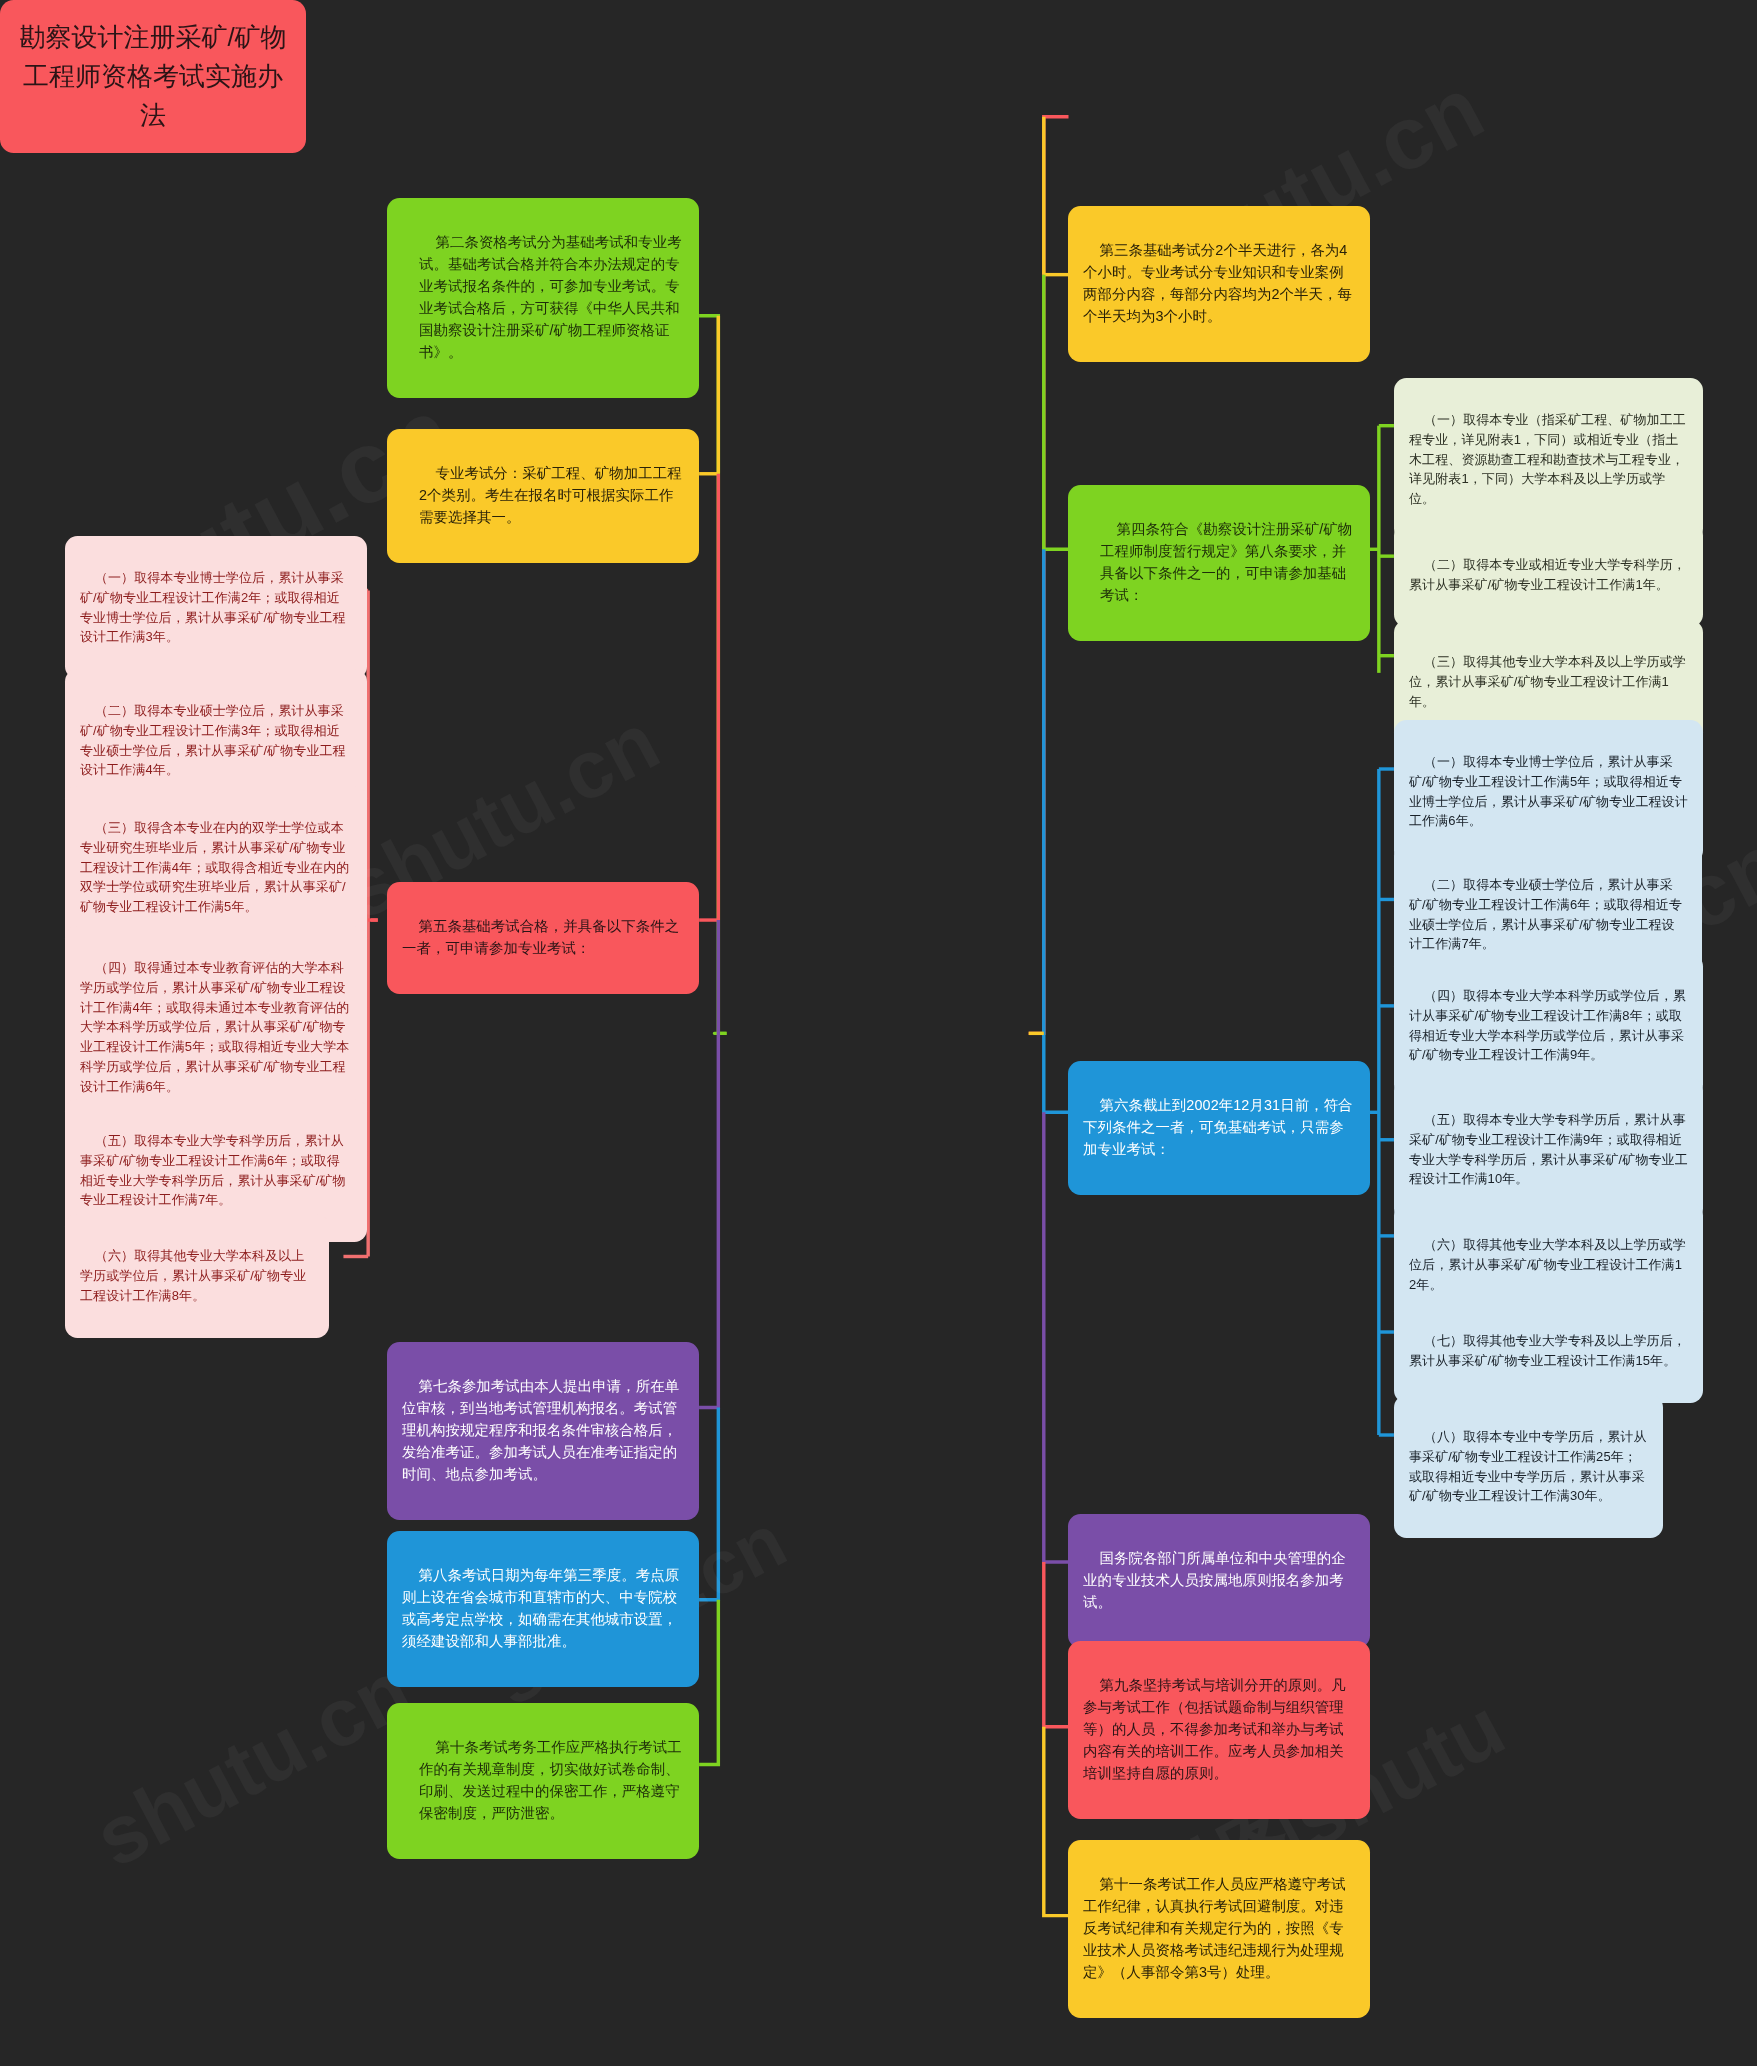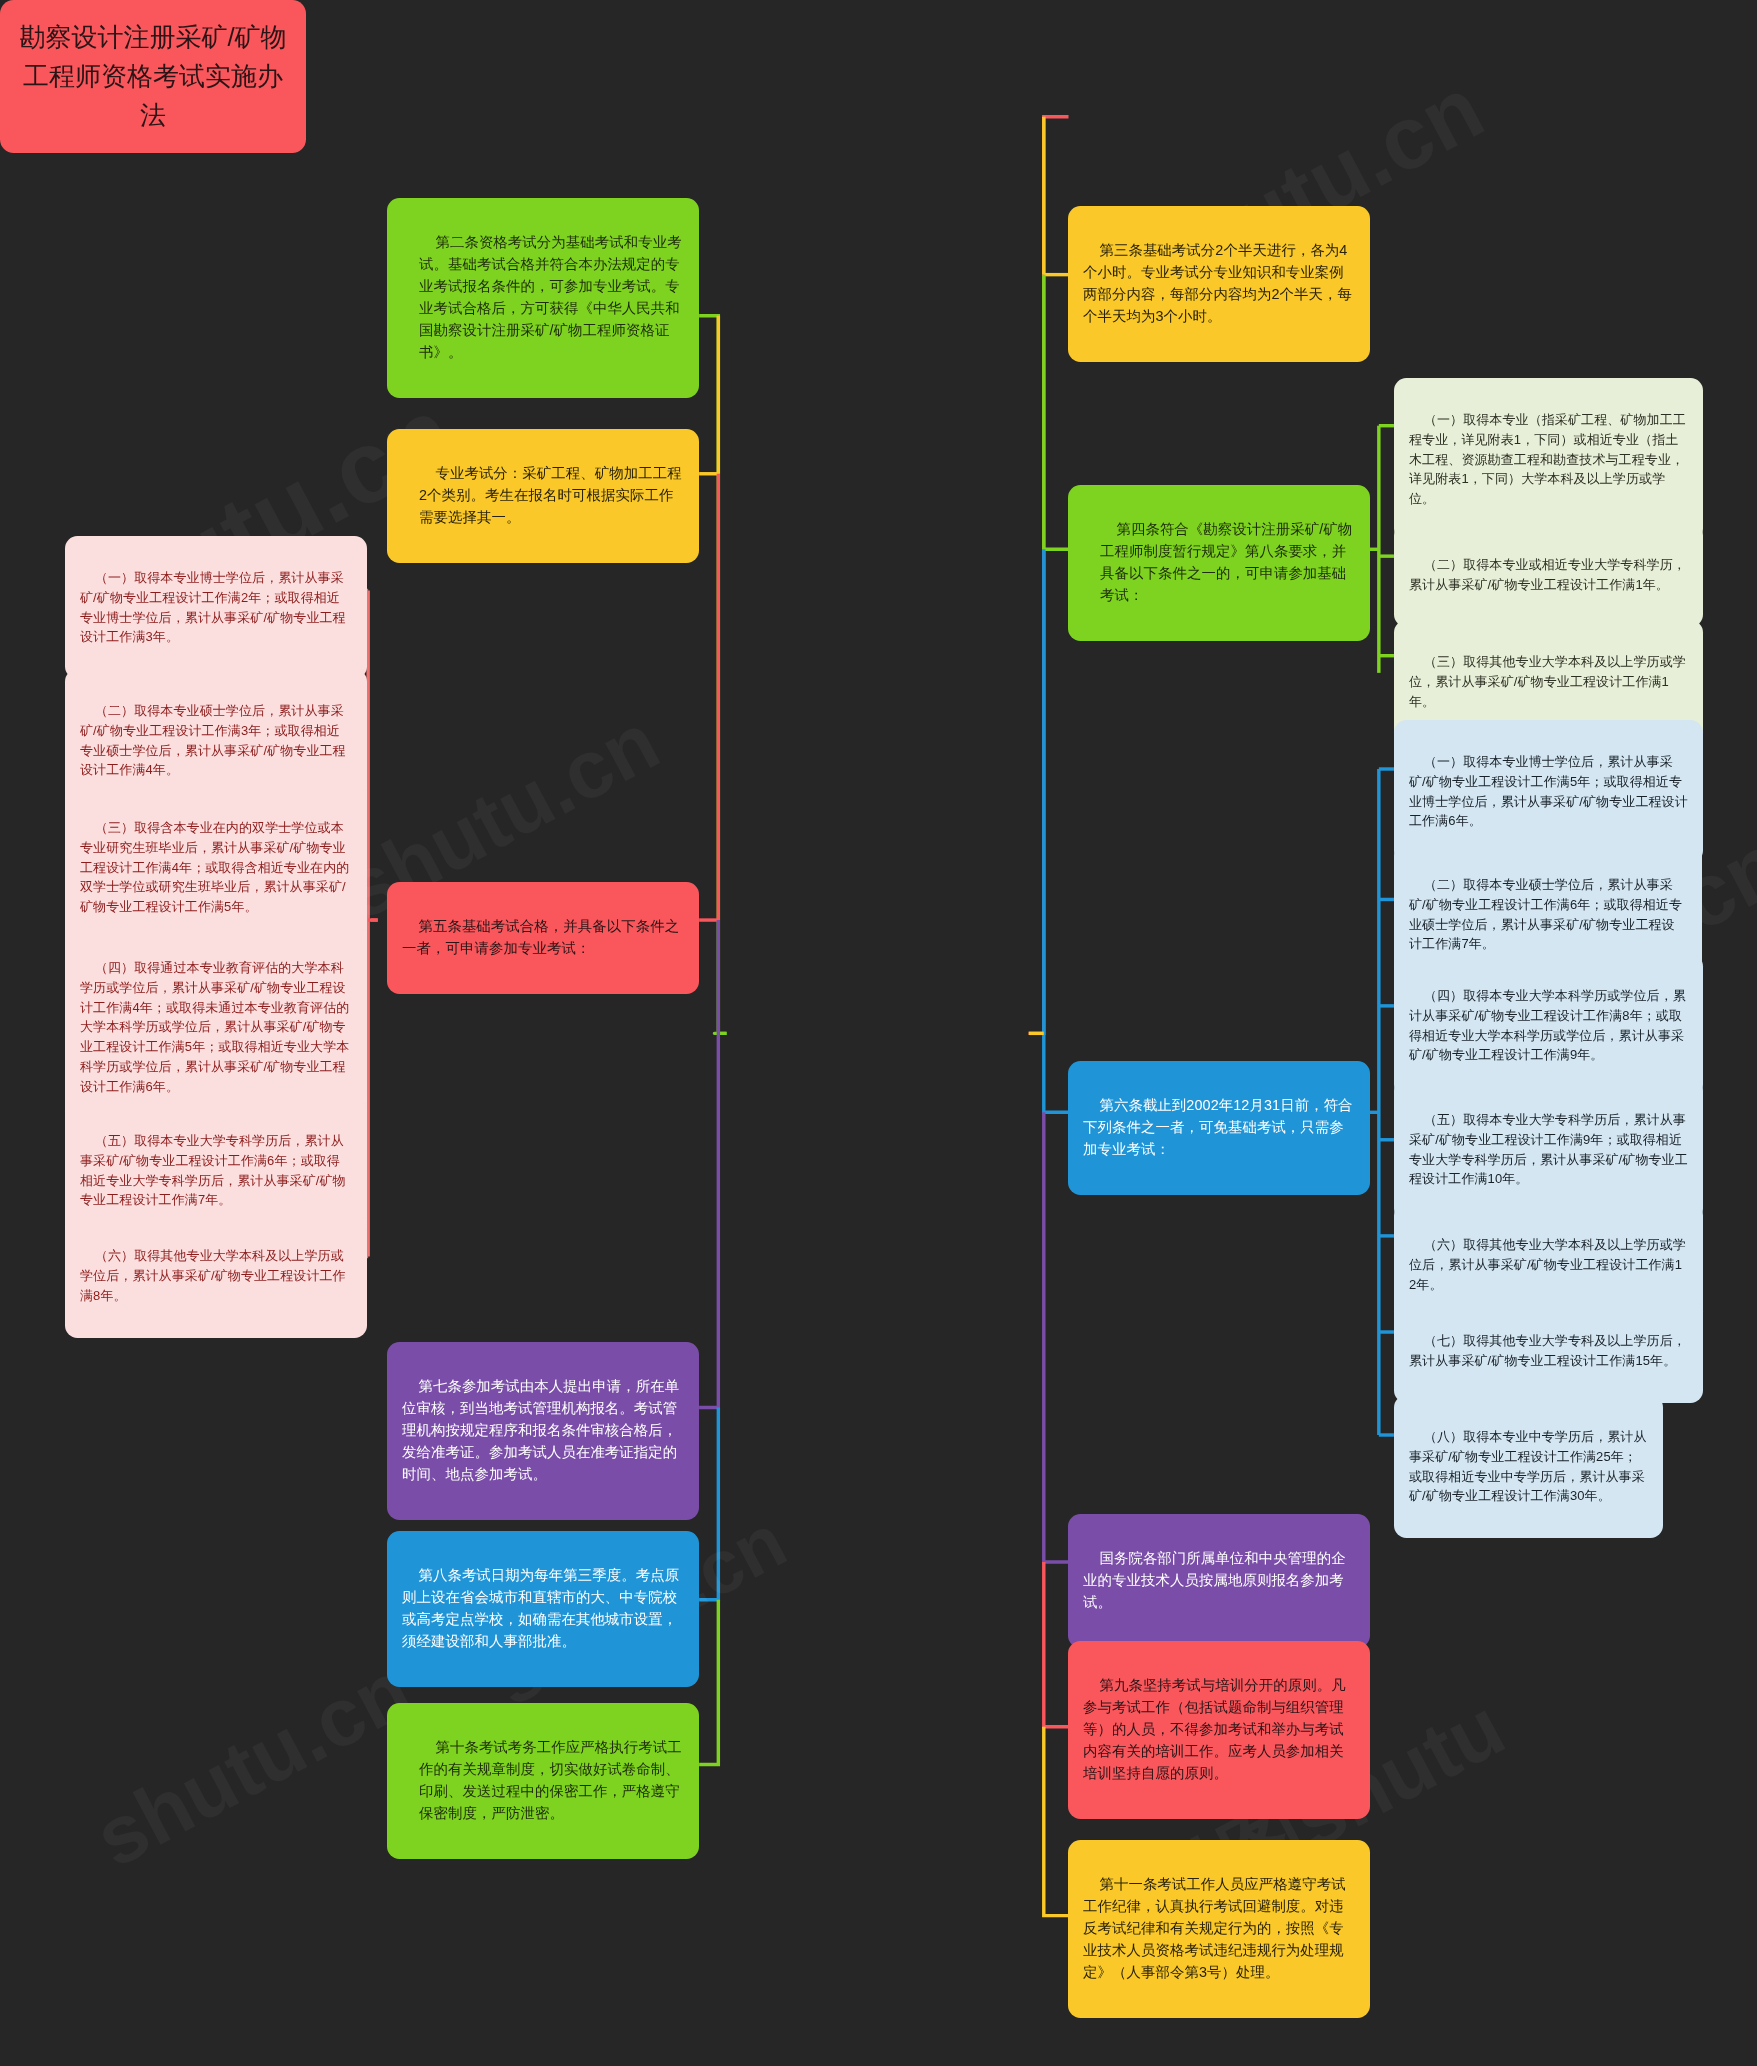--- a/index.html
+++ b/index.html
@@ -172,21 +172,21 @@
   </div>
 
   <div class="node n-pink fs-small" style="left:65px; top:926px; width:302px;">
     <span>（四）取得通过本专业教育评估的大学本科学历或学位后，累计从事采矿/矿物专业工程设计工作满4年；或取得未通过本专业教育评估的大学本科学历或学位后，累计从事采矿/矿物专业工程设计工作满5年；或取得相近专业大学本科学历或学位后，累计从事采矿/矿物专业工程设计工作满6年。</span>
   </div>
 
   <div class="node n-pink fs-small" style="left:65px; top:1099px; width:302px;">
     <span>（五）取得本专业大学专科学历后，累计从事采矿/矿物专业工程设计工作满6年；或取得相近专业大学专科学历后，累计从事采矿/矿物专业工程设计工作满7年。</span>
   </div>
 
-  <div class="node n-pink fs-small" style="left:65px; top:1214px; width:302px;">
+  <div class="node n-pink fs-small" style="left:65px; top:1214px; width:264px;">
     <span>（六）取得其他专业大学本科及以上学历或学位后，累计从事采矿/矿物专业工程设计工作满8年。</span>
   </div>
 
   <div class="node n-purple fs-mid" style="left:387px; top:1342px; width:312px;">
     <span>第七条参加考试由本人提出申请，所在单位审核，到当地考试管理机构报名。考试管理机构按规定程序和报名条件审核合格后，发给准考证。参加考试人员在准考证指定的时间、地点参加考试。</span>
   </div>
 
   <div class="node n-blue fs-mid" style="left:387px; top:1531px; width:312px;">
     <span>第八条考试日期为每年第三季度。考点原则上设在省会城市和直辖市的大、中专院校或高考定点学校，如确需在其他城市设置，须经建设部和人事部批准。</span>
   </div>

